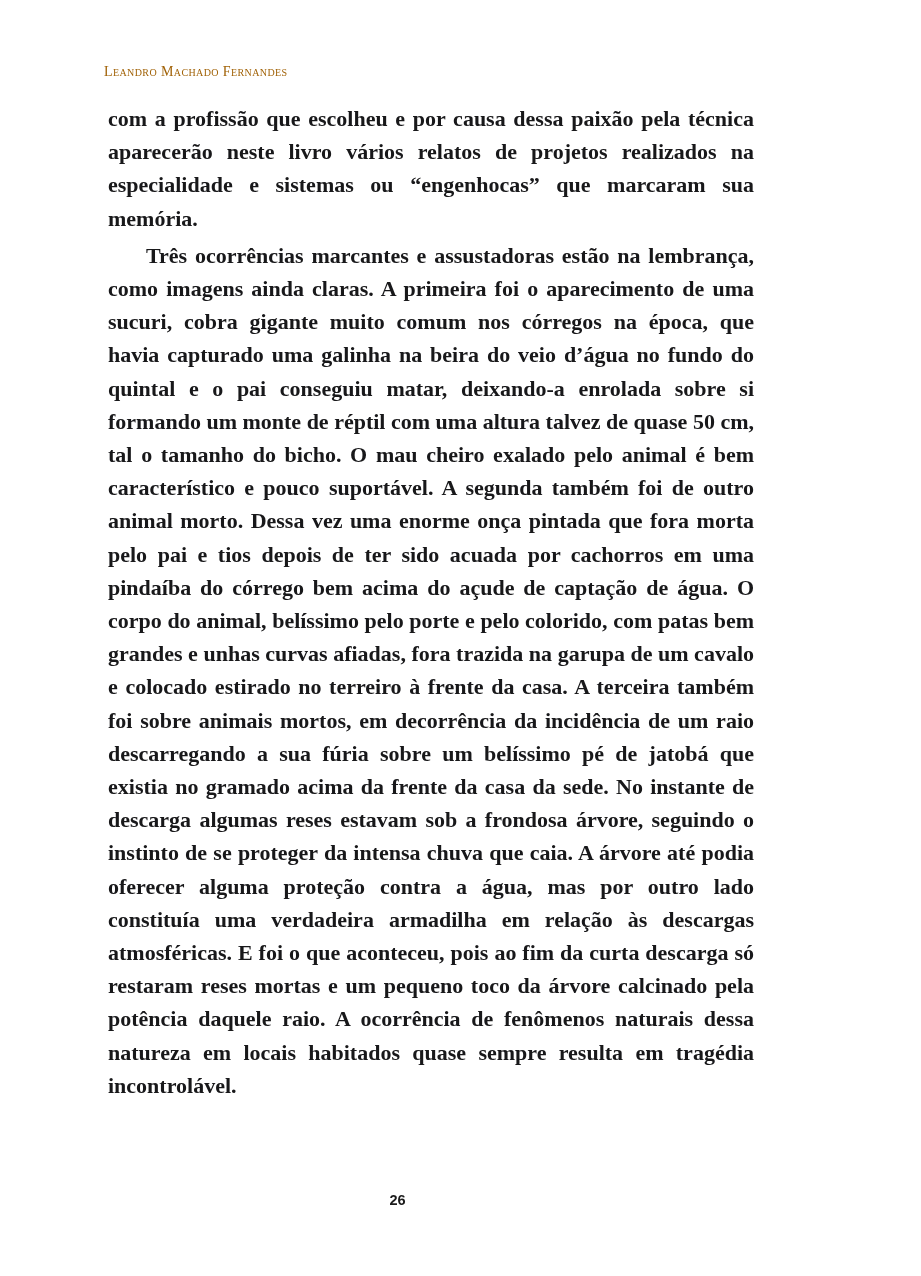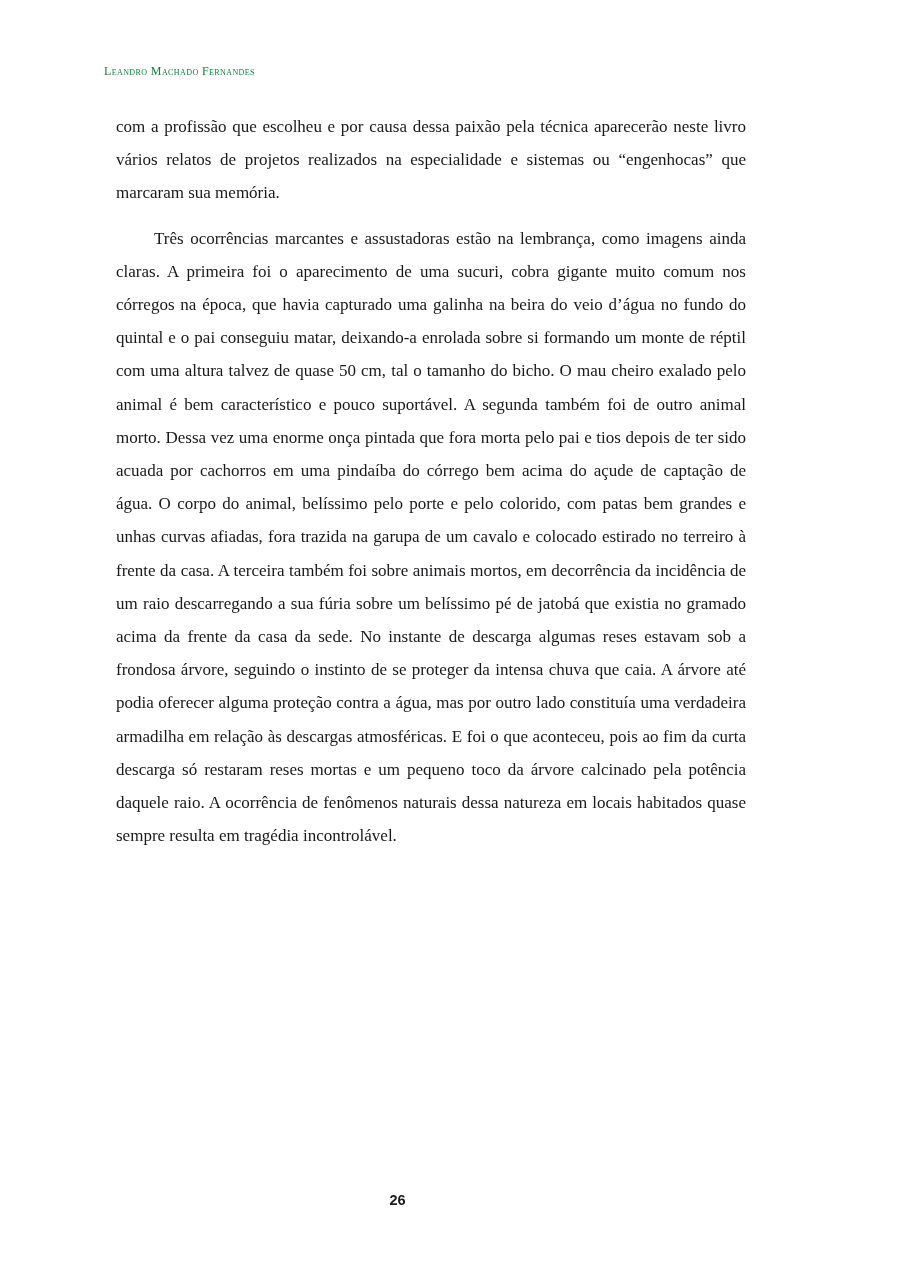--- a/index.html
+++ b/index.html
@@ -23,39 +23,40 @@
     height: 1276px;
     background: #ffffff;
   }
   .running-head {
     position: absolute;
     left: 104px;
     top: 64px;
     width: 660px;
     font-family: "Liberation Serif", serif;
     font-variant: small-caps;
-    font-size: 12px;
+    font-size: 14px;
     letter-spacing: 0.4px;
-    color: #15803d;
+    color: #a16207;
     white-space: nowrap;
   }
   .content {
     position: absolute;
     left: 104px;
     top: 98px;
     width: 654px;
   }
   .content p {
-    margin: 12px;
-    font-size: 17px;
+    margin: 4px;
+    font-size: 22px;
     line-height: 33.2px;
     text-align: justify;
     text-justify: inter-word;
     color: #18181a;
     hyphens: manual;
+    font-weight: bold;
   }
   .content p.indent {
     text-indent: 38px;
   }
   .folio {
     position: absolute;
     left: 0;
     top: 1192px;
     width: 795px;
     text-align: center;

